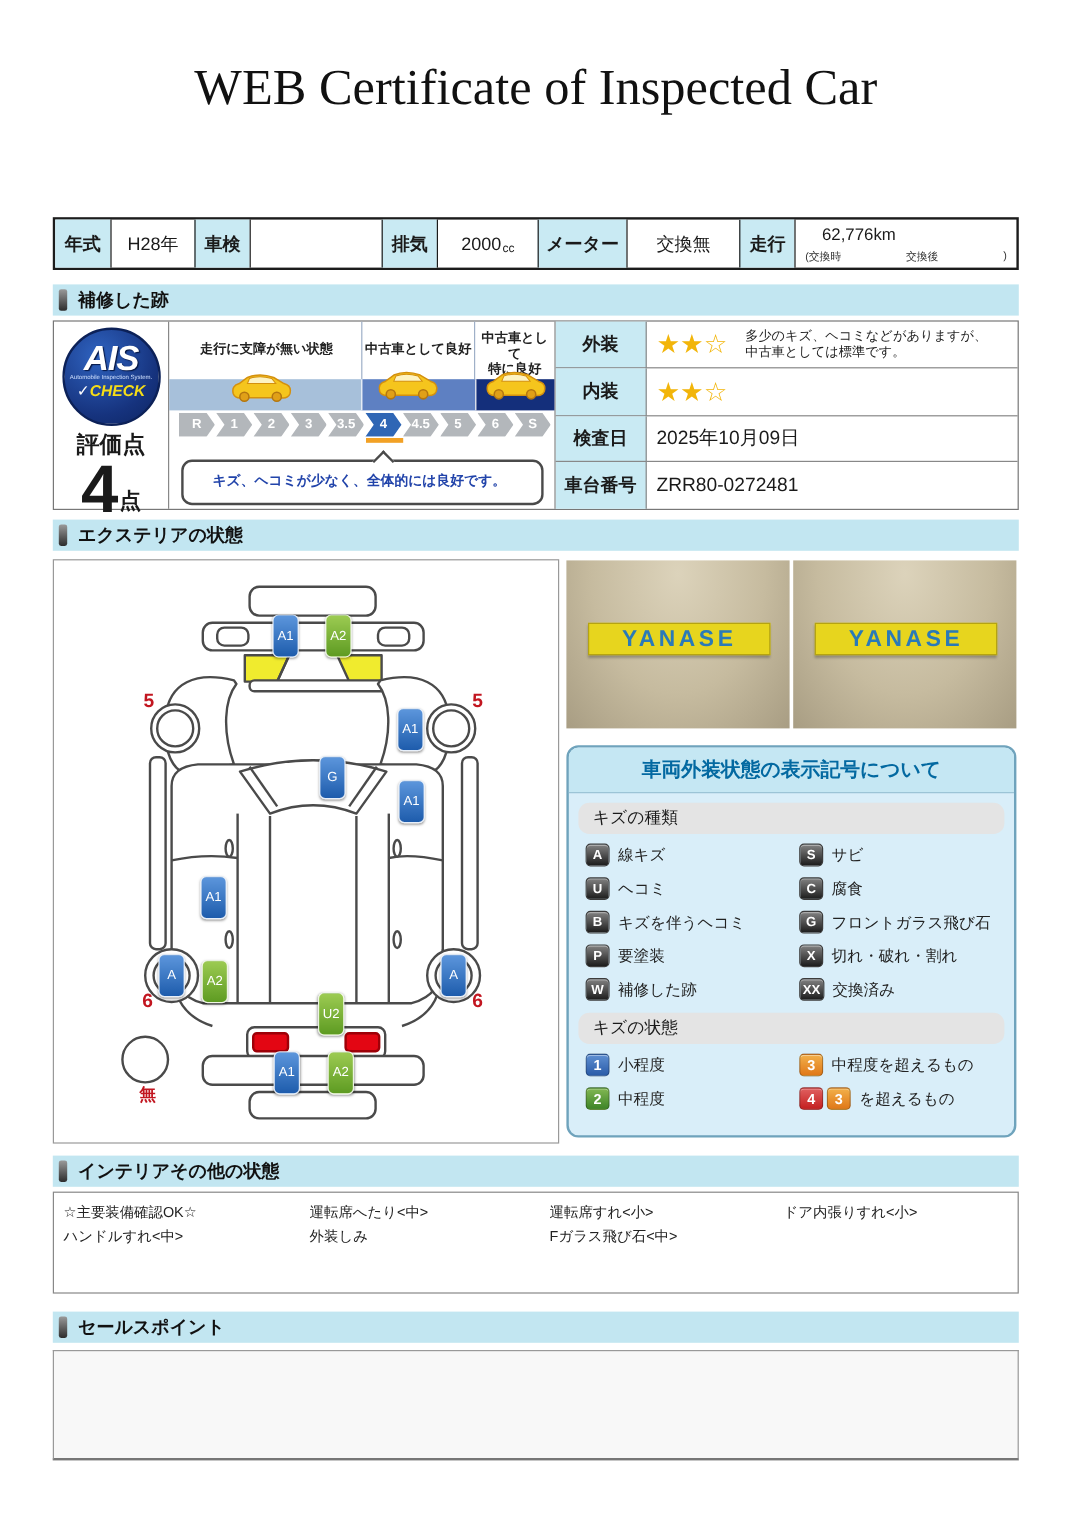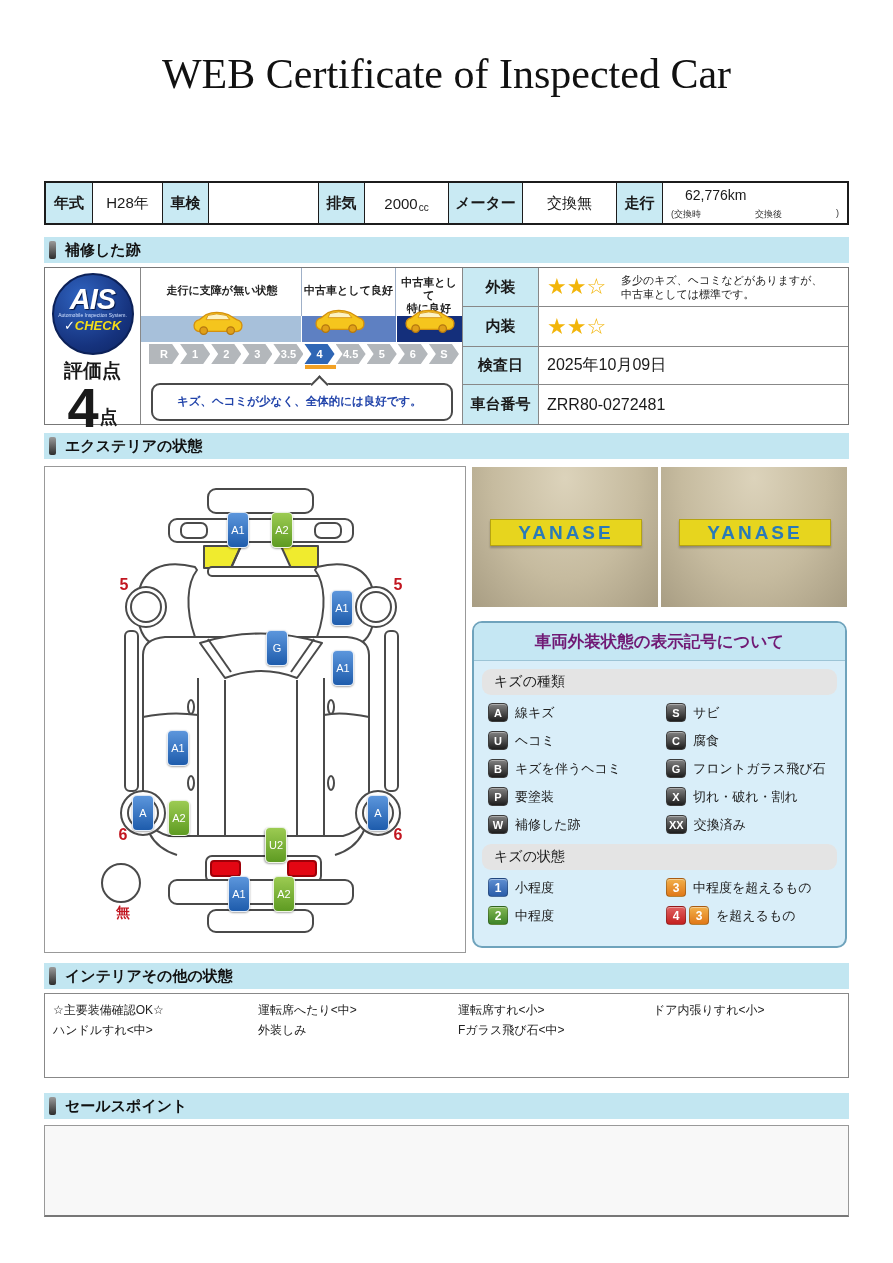--- a/index.html
+++ b/index.html
@@ -90,21 +90,21 @@
   .photo{position:absolute;top:467px;width:186px;height:140px;
          background:radial-gradient(ellipse at 50% 8%,#dcd3bb 0%,#c6bb9f 55%,#a89d83 100%);}
   .photo .sign{position:absolute;left:18px;top:52px;width:150px;height:25px;background:#E7D51E;
          border:1px solid #b5a312;box-shadow:0 2px 2px rgba(0,0,0,.25);
          display:flex;align-items:center;justify-content:center;
          color:#2A7AB8;font-weight:bold;font-size:19px;letter-spacing:3px;}
   
   .legend{position:absolute;top:621px;left:472px;width:375px;height:327px;border:2px solid #6FA3BC;
           border-radius:10px;box-sizing:border-box;background:#D9EEF9;overflow:hidden;}
   .lg-head{height:37px;background:#C5E7F3;border-bottom:1px solid #9cc4d6;display:flex;align-items:center;
-          justify-content:center;font-size:16.5px;font-weight:bold;color:#701a75;}
+          justify-content:center;font-size:16.5px;font-weight:bold;color:#0369a1;}
   .lg-sub{height:26px;background:#E4E4E4;border-radius:9px;margin:8px 8px 6px;display:flex;align-items:center;
           padding-left:12px;font-size:14px;font-weight:normal;box-sizing:border-box;}
   .lg-grid{display:grid;grid-template-columns:178px 1fr;row-gap:9px;padding:2px 0 2px 14px;}
   .lg-item{display:flex;align-items:center;font-size:13px;color:#222;}
   .kbadge{min-width:20px;height:19px;padding:0 2px;margin-right:7px;border-radius:4px;
           background:linear-gradient(180deg,#828282,#1d1d1d);border:1px solid #3c3c3c;
           color:#fff;font-size:11px;font-weight:bold;display:inline-flex;align-items:center;justify-content:center;
           box-shadow:inset 0 1px 0 rgba(255,255,255,.35);box-sizing:border-box;}
   .sbadge{min-width:20px;height:19px;padding:0 2px;margin-right:7px;border-radius:4px;color:#fff;
           font-size:12px;font-weight:bold;display:inline-flex;align-items:center;justify-content:center;

